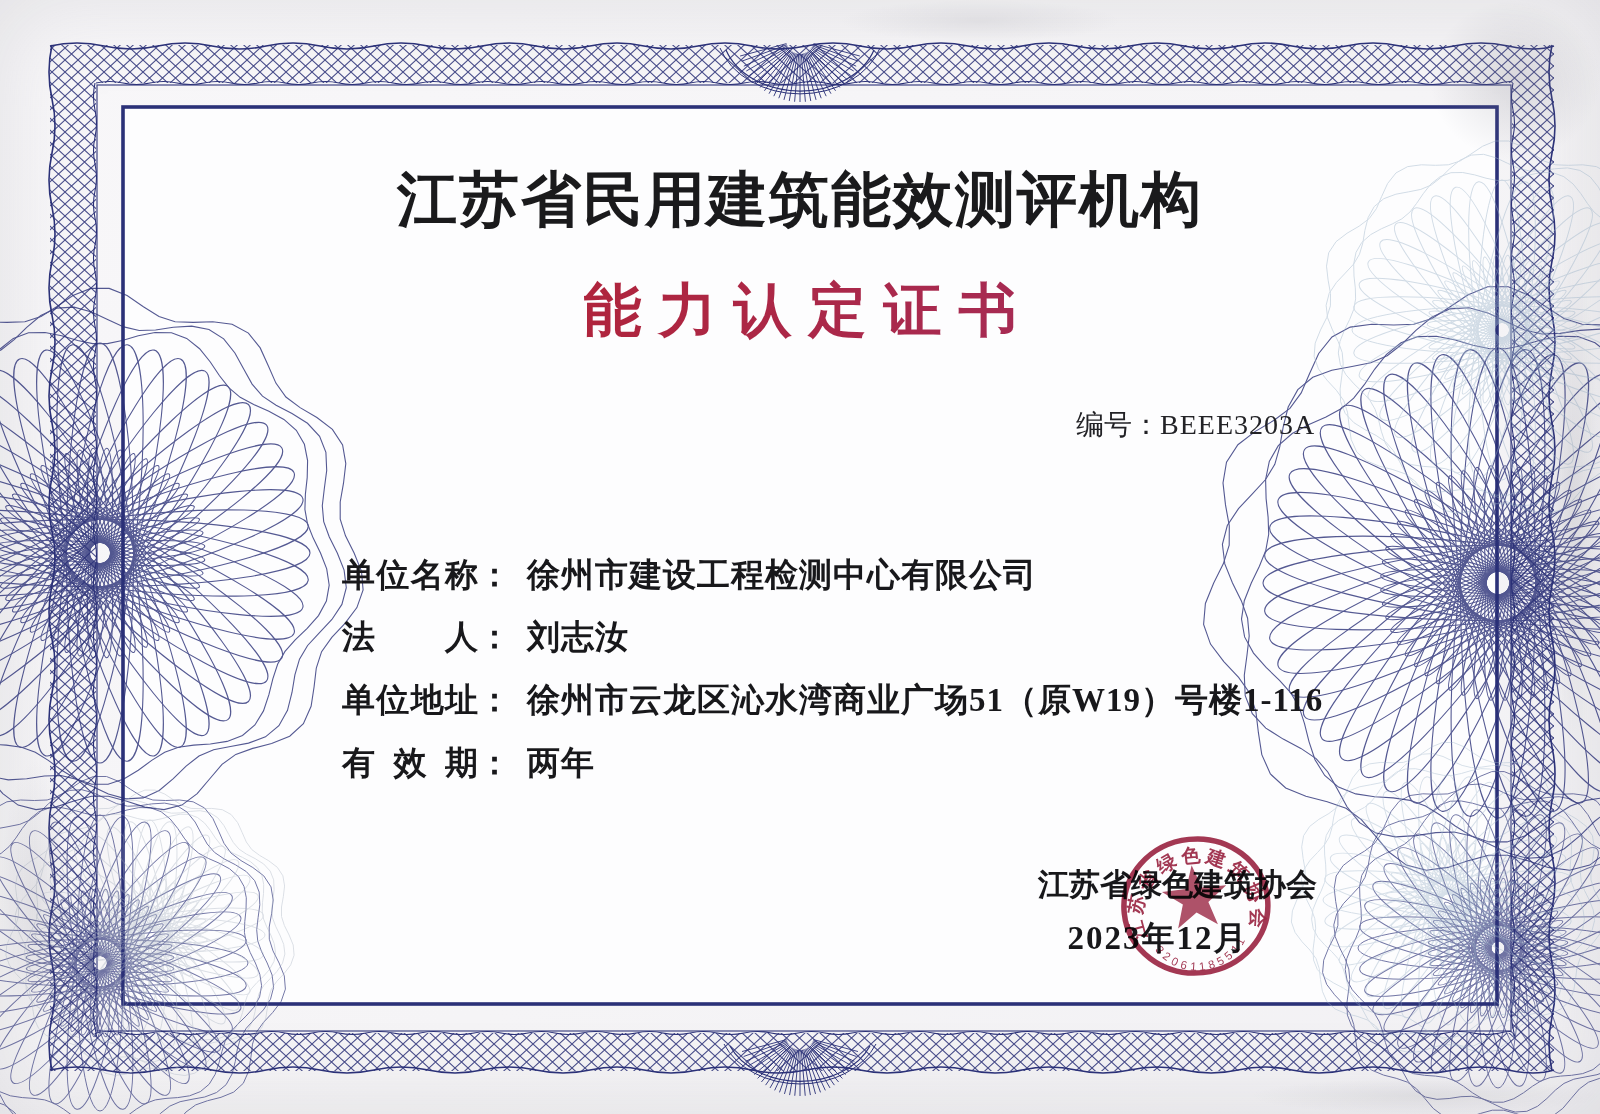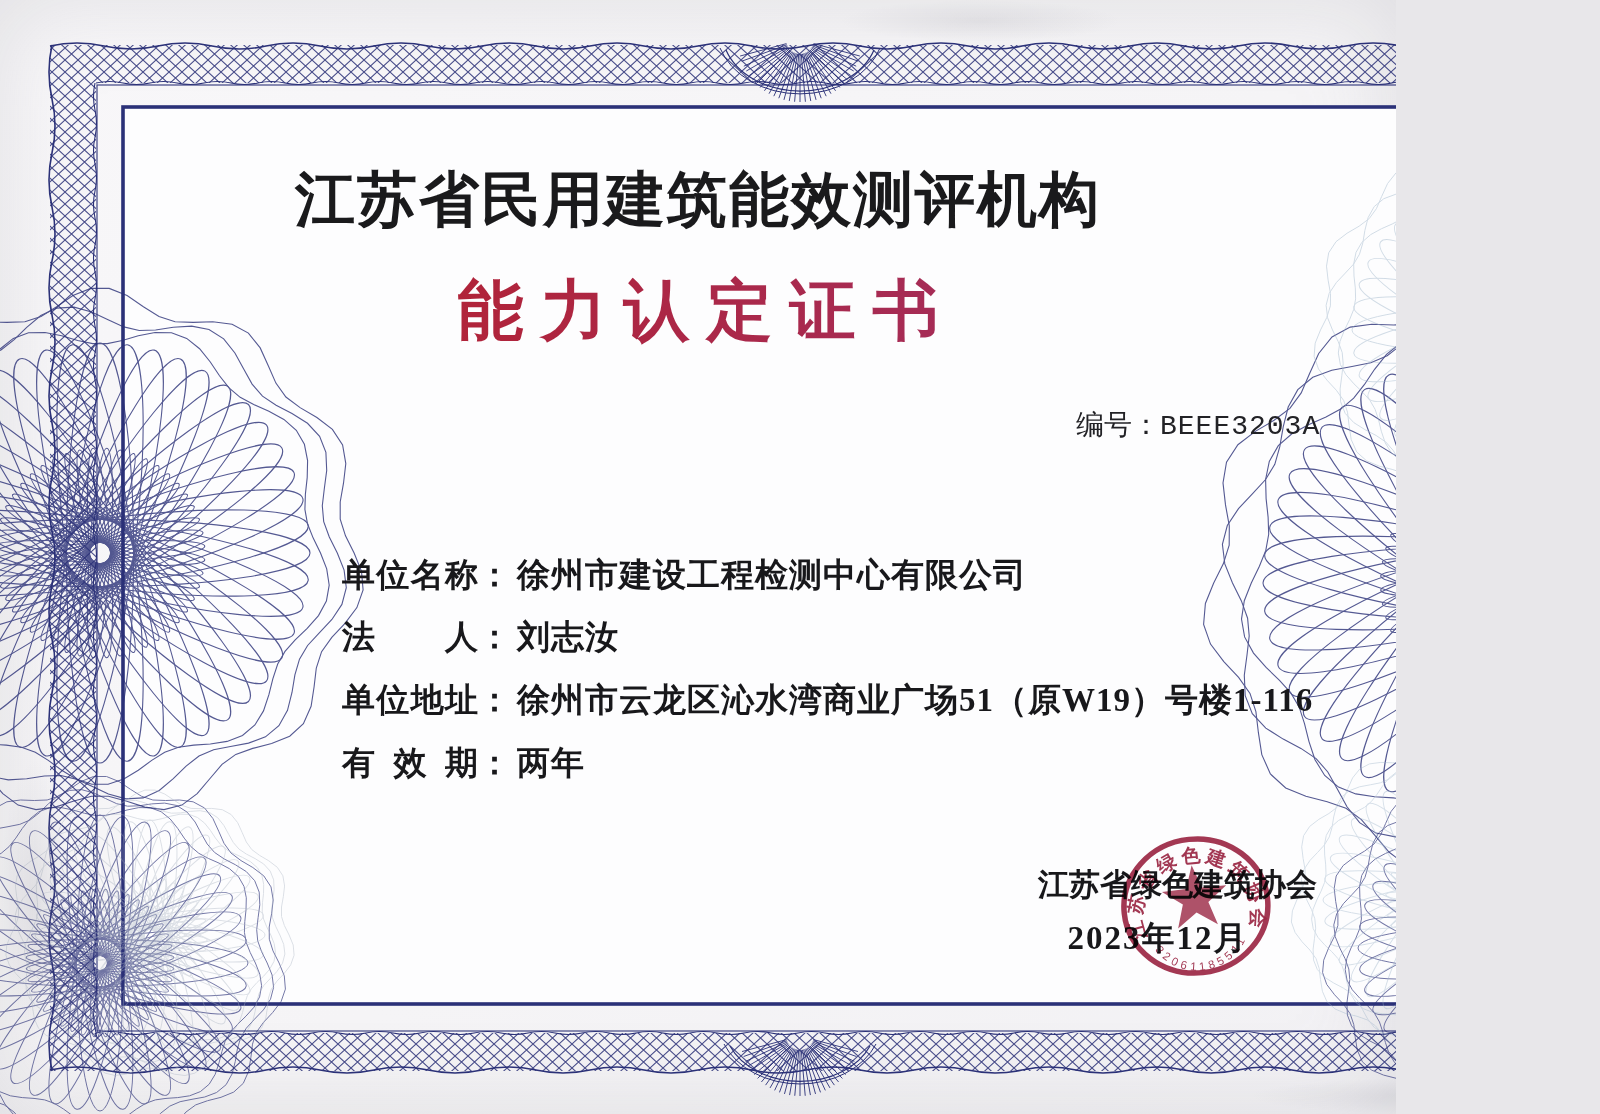--- a/index.html
+++ b/index.html
@@ -1,46 +1,46 @@
 <!DOCTYPE html>
 <html style="--navy: #2b3178; --ink: #1a1a1c; --t1: #b5202e; --t2: #a03064; --seal: #9c2744;"><head>
 <meta charset="utf-8">
 <style>
   html,body{margin:0;padding:0;background:#e8e7ea;}
   .page{
-    position:relative;width:1396px;height:1114px;overflow:hidden;
+    position:relative;width:1600px;height:1114px;overflow:hidden;
     background:linear-gradient(135deg,#f8f7f9 0%,#f5f4f6 55%,#f2f1f4 100%);
     font-family:"Liberation Serif","DejaVu Serif",serif;
     box-shadow:inset 0 0 90px rgba(140,140,150,.22);
   }
   .inner-paper{position:absolute;left:123px;top:107px;width:1374px;height:897px;background:#fdfdfe;}
   svg.deco{position:absolute;left:0;top:0;pointer-events:none;}
   .smudge{position:absolute;pointer-events:none;}
 
   .org-title{
     position:absolute;left:0;right:0;top:168px;margin:0;text-align:center;
     font-size:60px;line-height:64px;font-weight:700;letter-spacing:2px;
     color:var(--ink,#1a1a1c);white-space:nowrap;
   }
   .cert-title{
     position:absolute;left:0;right:0;top:268px;margin:0;text-align:center;
-    font-size:66px;line-height:86px;font-weight:700;
+    font-size:58px;line-height:86px;font-weight:700;
     letter-spacing:17px;text-indent:17px;white-space:nowrap;
     background:linear-gradient(90deg,var(--t1,#b5202e) 18%,var(--t2,#a03064) 85%);
     -webkit-background-clip:text;background-clip:text;color:transparent;
   }
   .serial{position:absolute;left:1076px;top:406px;font-size:28px;color:#222226;white-space:nowrap;}
-  .serial .sv{font-family:Liberation Mono, monospace;letter-spacing:1px;margin-top:29px;}
+  .serial .sv{font-family:Liberation Serif, serif;letter-spacing:1px;margin-top:29px;}
 
   .field-row{position:absolute;left:342px;white-space:nowrap;font-weight:700;
     font-size:33px;line-height:40px;color:#18181b;}
   .r0{top:555px}.r1{top:617px}.r2{top:680px}.r3{top:743px}
   .flabel{display:inline-flex;justify-content:space-between;width:136px;}
   .colon{display:inline-block;}
-  .fvalue{margin-left:6px;letter-spacing:1px;}
+  .fvalue{margin-left:16px;letter-spacing:1px;}
 
   .issuer{position:absolute;left:1038px;top:864px;width:244px;text-align:center;
     font-size:31px;font-weight:700;color:#17171a;white-space:nowrap;}
   .issue-date{position:absolute;left:1036px;top:916px;width:244px;text-align:center;
     font-size:33px;font-weight:700;letter-spacing:2px;color:#17171a;white-space:nowrap;}
 
   .seal{position:absolute;left:1096px;top:812px;width:200px;height:190px;
     mix-blend-mode:multiply;transform:rotate(-6deg);}
   .seal .ring{fill:none;stroke:var(--seal,#9c2744);stroke-width:5.5;opacity:.92;}
   .seal .star{fill:var(--seal,#9c2744);opacity:.8;}

